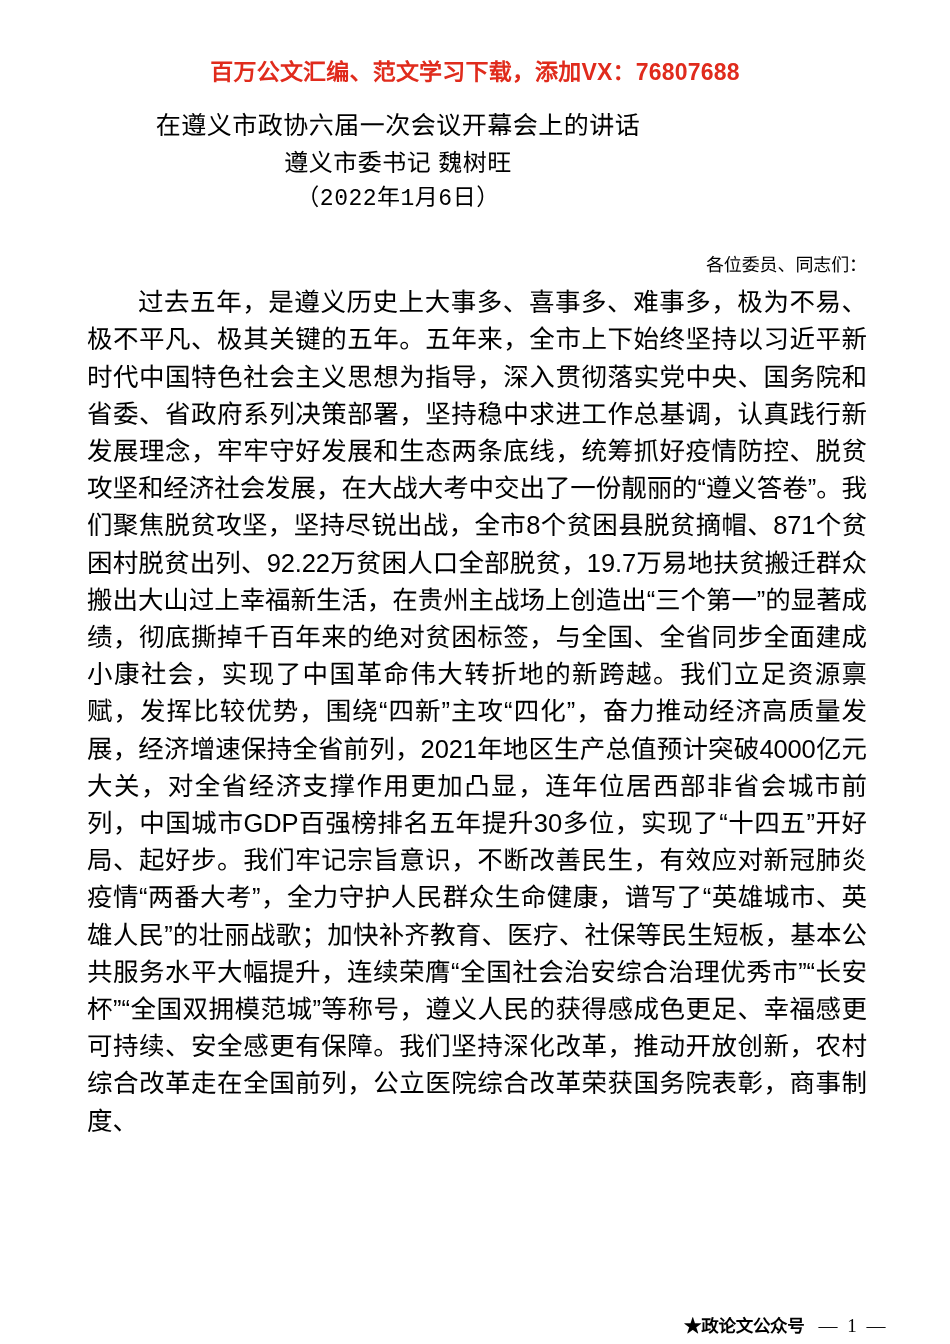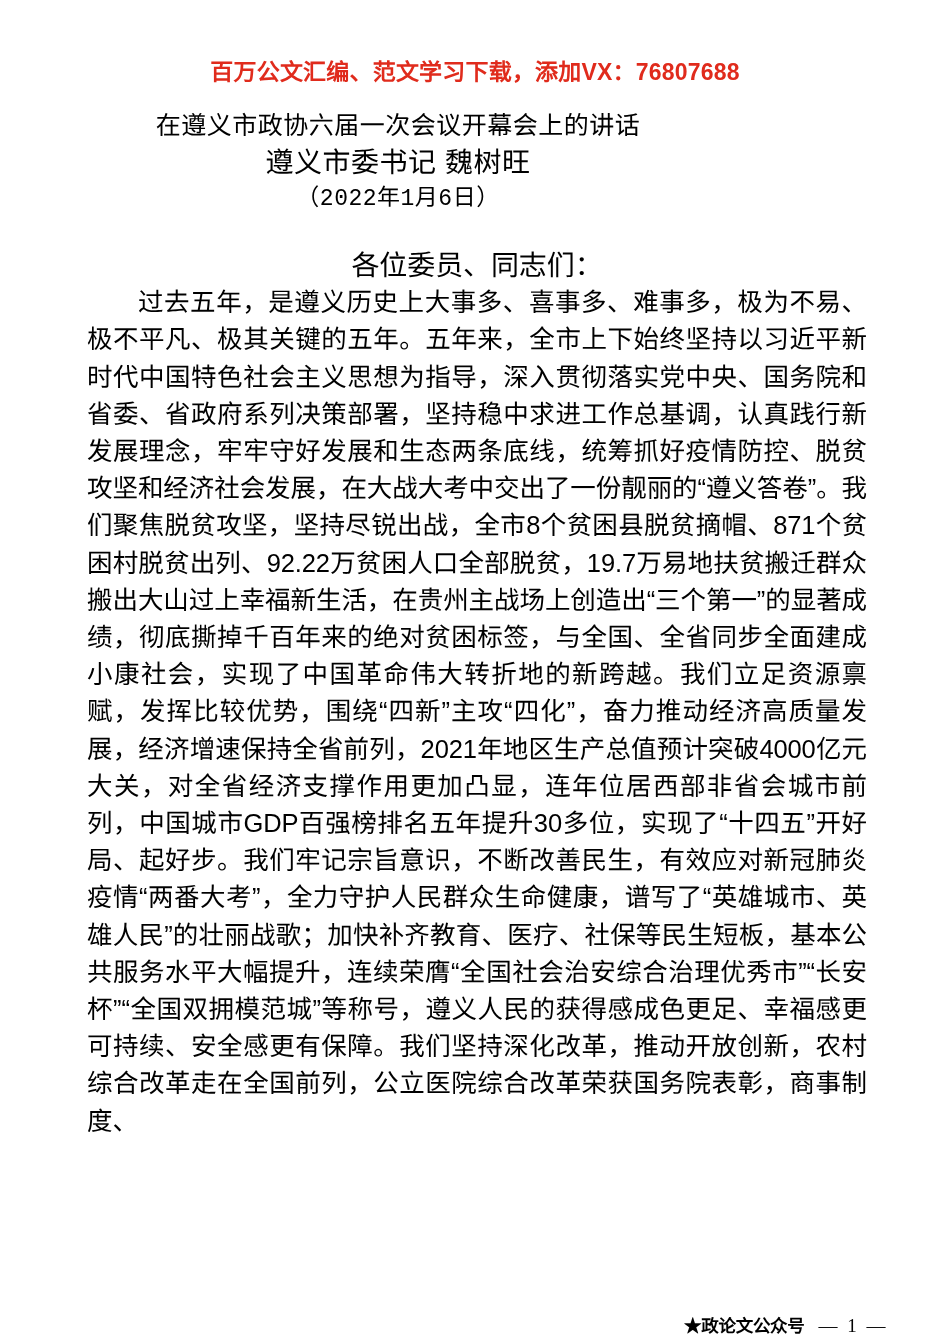--- a/index.html
+++ b/index.html
@@ -49,21 +49,21 @@
 
   .doc-title {
     font-size: 25px;
     font-weight: 400;
     line-height: 37px;
     letter-spacing: 0.5px;
     white-space: nowrap;
   }
 
   .doc-byline {
-    font-size: 28px;
+    font-size: 24px;
     font-weight: 400;
     line-height: 37px;
     letter-spacing: 0.5px;
     white-space: nowrap;
   }
 
   .doc-date {
     font-size: 23px;
     font-weight: 400;
     line-height: 37px;
@@ -74,24 +74,24 @@
 
   
   .body-area {
     position: absolute;
     top: 236px;
     left: 87px;
     width: 780px;
   }
 
   .salutation {
-    font-size: 28px;
+    font-size: 18px;
     line-height: 37.2px;
     letter-spacing: -0.1px;
-    text-align: center;
+    text-align: right;
     margin: 0;
   }
 
   .para {
     font-size: 25.5px;
     line-height: 37.2px;
     letter-spacing: -0.12px;
     text-align: justify;
     text-justify: inter-character;
     text-align-last: left;

